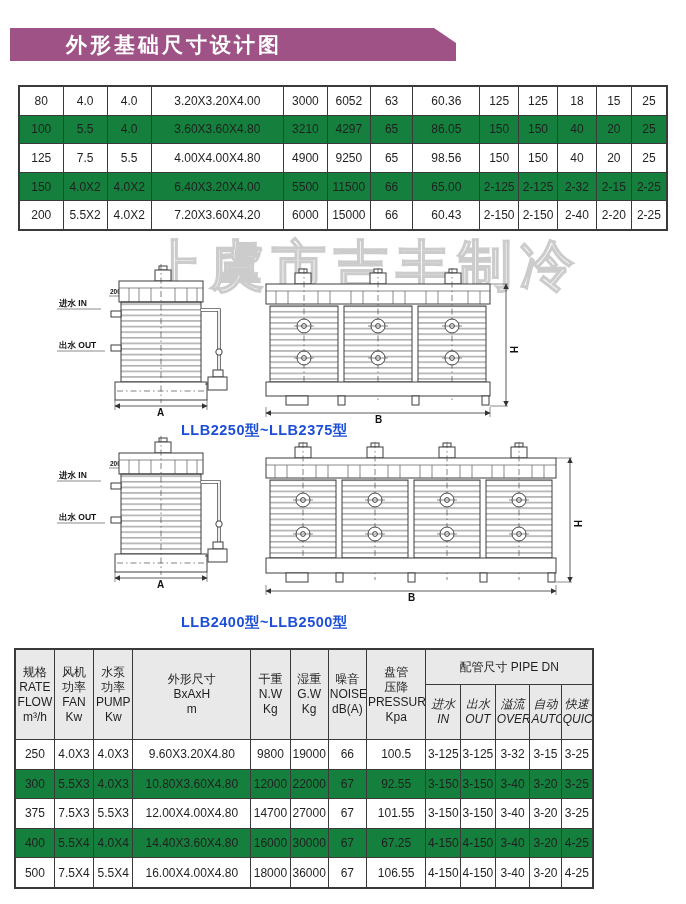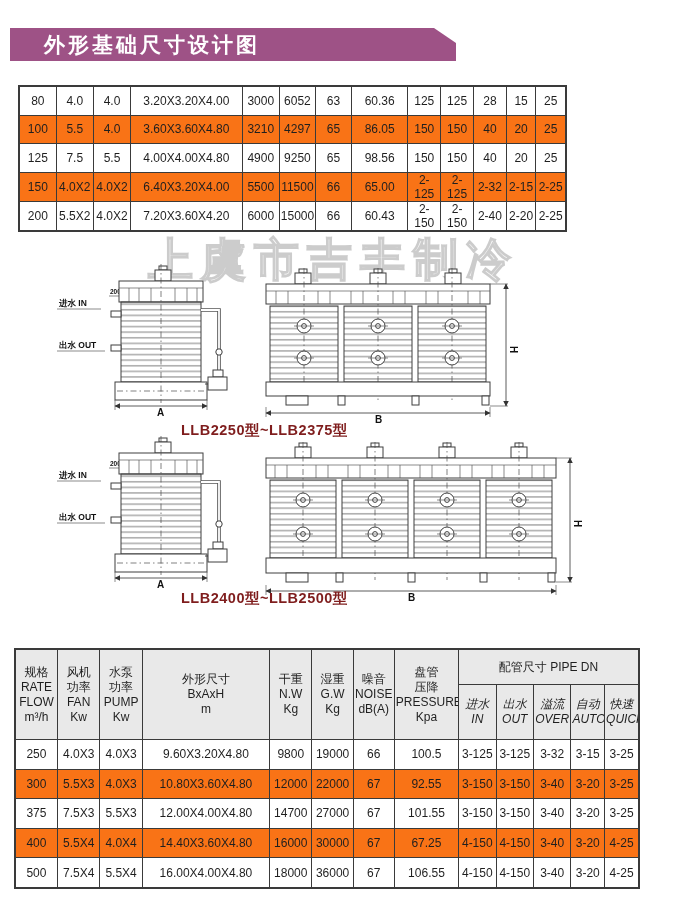--- a/index.html
+++ b/index.html
@@ -1,57 +1,57 @@
 <!DOCTYPE html>
 <html><head>
 <meta charset="utf-8">
 <style>
   html,body{margin:0;padding:0;background:#fff;}
   body{width:686px;height:904px;position:relative;font-family:"Liberation Sans",sans-serif;overflow:hidden;}
 
   
   .banner{position:absolute;left:10px;top:28px;width:446px;height:33px;background:#9E5286;
-          clip-path:polygon(0 0,424px 0,446px 15px,446px 33px,0 33px);}
+          clip-path:polygon(0 0,424px 0,446px 15px,446px 33px,0 33px);padding-left:22px;}
   .banner-title{color:#fff;font-size:21px;font-weight:bold;line-height:33px;padding-left:34px;letter-spacing:3px;}
 
   
   table.spec{position:absolute;border-collapse:collapse;table-layout:fixed;background:#fff;}
   table.spec td,table.spec th{border:1px solid #3a3a3a;text-align:center;vertical-align:middle;
       font-size:12px;color:#1f1f1f;padding:0 1px;overflow:hidden;}
   table.spec{border:2px solid #3a3a3a;}
-  .t1{left:18px;top:85px;width:549px;}
+  .t1{left:18px;top:85px;width:650px;}
   .t1 td{height:27.6px;}
-  .t2{left:14px;top:648px;width:626px;}
+  .t2{left:14px;top:648px;width:580px;}
   .t2 td{height:28.6px;}
   .t2 th{background:#E9E9E9;font-weight:normal;font-size:11.5px;line-height:1.25;white-space:pre-line;}
   .t2 th.grp{height:34px;text-align:center;}
   .t2 tr.sub th{height:54px;font-style:italic;}
-  tr.hl td{background:#f97316;}
+  tr.hl td{background:#15803d;}
 
   
   .watermark{position:absolute;left:148px;top:230px;white-space:nowrap;
-     font-size:45px;font-weight:bold;letter-spacing:8px;
+     font-size:54px;font-weight:bold;letter-spacing:8px;
      color:#fbfbfb;-webkit-text-stroke:1.3px #cccccc;user-select:none;}
 
   
   svg.dwg{position:absolute;left:0;top:230px;overflow:visible;}
   .ln{fill:none;stroke:#3f3f3f;stroke-width:1;}
   .fw{fill:#fff;stroke:#3f3f3f;stroke-width:1;}
   .thin{fill:none;stroke:#5a5a5a;stroke-width:0.7;}
   .dash{fill:none;stroke:#4a4a4a;stroke-width:0.7;stroke-dasharray:6 3 1.5 3;}
   .dim{fill:none;stroke:#333;stroke-width:0.8;}
   .pipeO{fill:none;stroke:#555;stroke-width:3.6;}
   .pipeI{fill:none;stroke:#fff;stroke-width:1.8;}
   text.lbl{font-size:8.5px;font-weight:bold;fill:#111;}
   text.tiny{font-size:6.5px;font-weight:bold;fill:#111;}
   text.dimtxt{font-size:10px;font-weight:bold;fill:#111;}
 
-  .caption{position:absolute;font-size:14.5px;font-weight:bold;color:#7f1d1d;letter-spacing:0.5px;}
+  .caption{position:absolute;font-size:14.5px;font-weight:bold;color:#1d4ed8;letter-spacing:0.5px;}
   .cap1{left:181px;top:421px;}
-  .cap2{left:181px;top:589px;}
+  .cap2{left:181px;top:613px;}
 </style>
 </head>
 <body>
 
 <div class="banner">
   <div class="banner-title">外形基础尺寸设计图</div>
 </div>
 
 <table class="spec t1">
   <colgroup>
@@ -74,21 +74,21 @@
     <td>80</td>
         <td>4.0</td>
         <td>4.0</td>
         <td>3.20X3.20X4.00</td>
         <td>3000</td>
         <td>6052</td>
         <td>63</td>
         <td>60.36</td>
         <td>125</td>
         <td>125</td>
-        <td>28</td>
+        <td>18</td>
         <td>15</td>
         <td>25</td>
   </tr>
   <tr class="hl">
     <td>100</td>
         <td>5.5</td>
         <td>4.0</td>
         <td>3.60X3.60X4.80</td>
         <td>3210</td>
         <td>4297</td>

